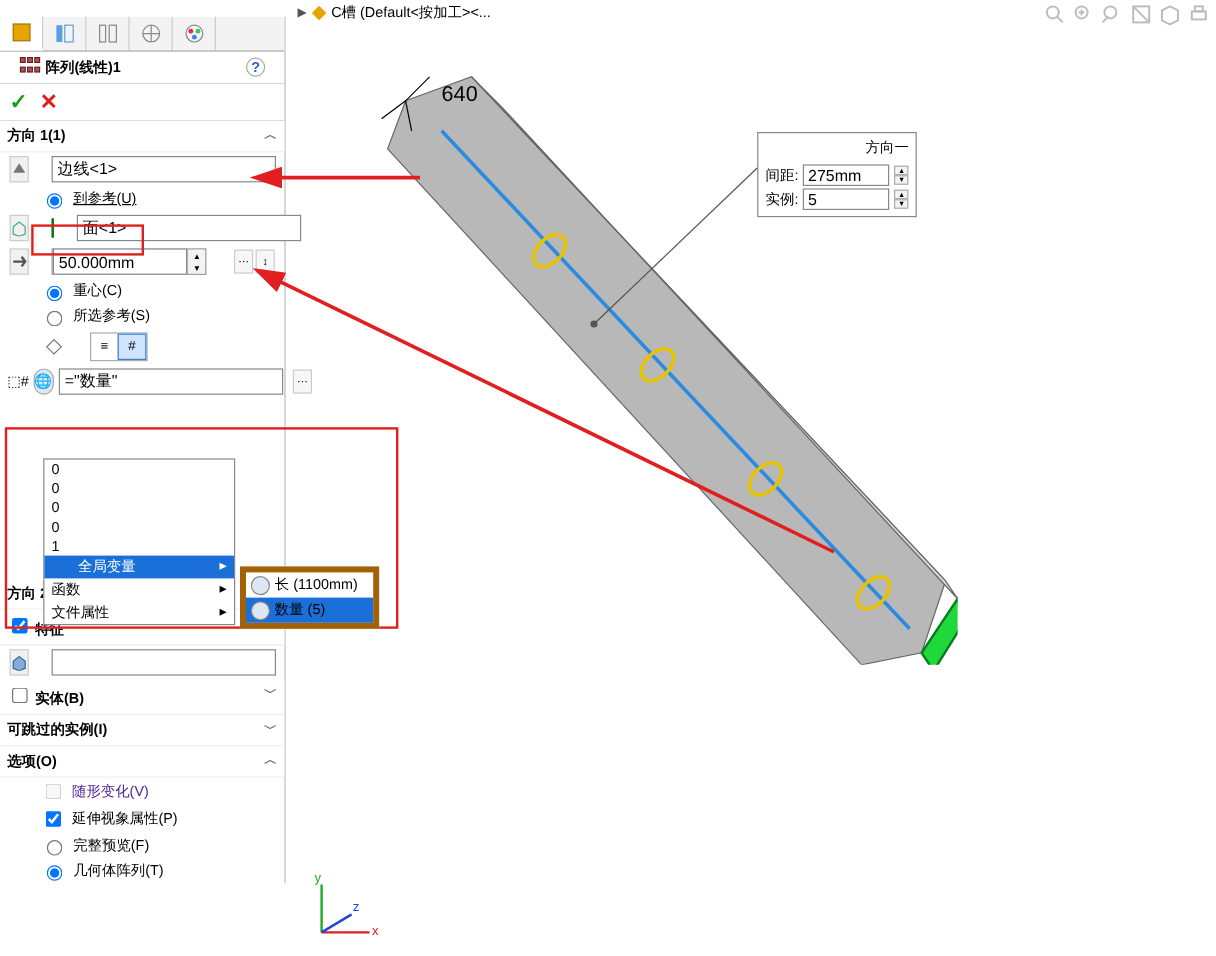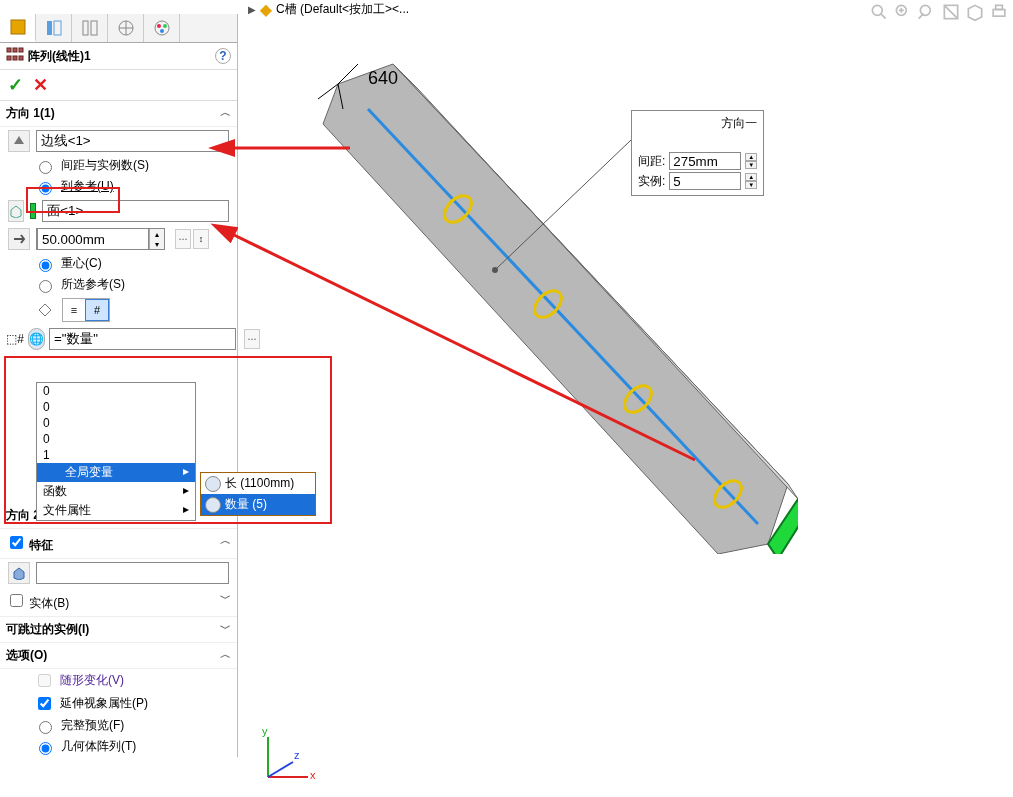--- a/index.html
+++ b/index.html
@@ -7,59 +7,59 @@
   .topbar { position:absolute; left:248px; top:0; display:flex; align-items:center; gap:4px; }
   .topbar .tri { font-size:10px; color:#555; }
   .part-icon { font-size:16px; color:#e6a400; }
   .view-icons { position:absolute; right:4px; top:2px; display:flex; gap:4px; }
   .view-icons svg { width:20px; height:20px; opacity:.55; }
   
   .panel { position:absolute; left:0; top:14px; width:238px; border-right:1px solid #bbb; background:#fff; }
   .tabstrip { display:flex; border-bottom:1px solid #aaa; background:#f3f3f3; }
   .tabstrip .tab { width:36px; height:28px; border-right:1px solid #ccc; display:flex; align-items:center; justify-content:center; }
   .tabstrip .tab.active { background:#fff; border-bottom:2px solid #fff; }
-  .header { display:flex; align-items:center; justify-content:space-between; padding:4px 6px; border-bottom:1px solid #ddd; }
+  .header { display:flex; align-items:center; justify-content:space-between; padding:4px 16px; border-bottom:1px solid #ddd; }
   .header .title { display:flex; align-items:center; gap:4px; font-weight:bold; }
   .ok-cancel { display:flex; gap:10px; padding:4px 8px; border-bottom:1px solid #ddd; }
   .check { color:#1a9e1a; font-size:18px; font-weight:bold; cursor:pointer; }
   .x { color:#e21f1f; font-size:18px; font-weight:bold; cursor:pointer; }
   .section-head { display:flex; justify-content:space-between; padding:4px 6px; font-weight:bold; background:#fff; border-bottom:1px solid #eee; cursor:pointer; }
   .chev { color:#777; font-size:11px; }
-  .row { display:flex; align-items:center; gap:6px; padding:3px 8px; }
+  .row { display:flex; align-items:center; gap:19px; padding:3px 8px; }
   .row .ico { width:22px; height:22px; display:flex; align-items:center; justify-content:center; background:#f1f1f1; border:1px solid #ccc; }
   .row input[type=text] { flex:1; height:22px; border:1px solid #888; padding:0 4px; background:#fff; }
   .green-swatch { width:10px; height:16px; background:#1fbf3f; border:1px solid #0a7a22; }
   .radio-row, .check-row { display:flex; align-items:center; gap:6px; padding:2px 10px 2px 34px; }
   .spin { display:flex; align-items:center; border:1px solid #888; height:22px; }
   .spin input { border:none; width:112px; padding:0 4px; height:20px; outline:none; }
   .spin .btns { display:flex; flex-direction:column; border-left:1px solid #aaa; }
   .spin .btns span { height:10px; width:14px; display:flex; align-items:center; justify-content:center; font-size:8px; background:#f3f3f3; cursor:pointer; }
   .mini-btns { display:flex; gap:2px; margin-left:4px; }
   .mini-btns span { width:16px; height:20px; border:1px solid #ccc; background:#f7f7f7; display:flex; align-items:center; justify-content:center; font-size:9px; }
   .toggle-pair { display:flex; margin-left:34px; border:1px solid #aaa; width:48px; }
   .toggle-pair span { flex:1; height:22px; display:flex; align-items:center; justify-content:center; font-size:11px; }
   .toggle-pair span.active { background:#cfe5ff; border:1px solid #3a7fd6; }
   
   .eq-row { display:flex; gap:4px; padding:3px 6px; align-items:center; }
   .eq-row .globe { width:22px; height:22px; background:#dde7f3; border:1px solid #aaa; border-radius:11px; display:flex; align-items:center; justify-content:center; font-size:12px; }
   .eq-input { flex:1; height:22px; border:1px solid #888; padding:0 4px; }
   .dropdown-list { position:absolute; left:36px; top:382px; width:160px; background:#fff; border:1px solid #888; z-index:20; font-size:12px; }
   .dropdown-list .item { padding:1px 6px; cursor:pointer; display:flex; justify-content:space-between; }
   .dropdown-list .group-hl { background:#1a6fd8; color:#fff;padding-left:28px; }
-  .flyout { position:absolute; left:200px; top:472px; width:116px; background:#fff; border:1px solid #a16207; z-index:21; font-size:12px; }
+  .flyout { position:absolute; left:200px; top:472px; width:116px; background:#fff; border:5px solid #a16207; z-index:21; font-size:12px; }
   .flyout .fi { display:flex; align-items:center; gap:4px; padding:2px 4px; }
-  .flyout .fi.active { background:#1a6fd8; color:#ffffff; }
+  .flyout .fi.active { background:#1a6fd8; color:#000000; }
   .fi .gl { width:16px; height:16px; border-radius:8px; background:#dde7f3; border:1px solid #888; }
   
   .callout { position:absolute; border:2px solid #e21f1f; z-index:18; pointer-events:none; }
   
   .arrows { position:absolute; left:0; top:0; width:1013px; height:797px; z-index:17; pointer-events:none; }
   
   .dim-box { position:absolute; left:631px; top:110px; border:1px solid #888; background:#fff; padding:4px 6px; font-size:12px; }
-  .dim-box .t { text-align:right; padding-bottom:19px; }
+  .dim-box .t { text-align:right; padding-bottom:4px; }
   .dim-box .r { display:flex; align-items:center; gap:4px; padding:1px 0; }
   .dim-box .r input { width:72px; height:18px; border:1px solid #888; padding:0 3px; }
   .dim-box .r .sp { display:flex; flex-direction:column; }
   .dim-box .r .sp span { height:8px; width:12px; font-size:7px; display:flex; align-items:center; justify-content:center; border:1px solid #aaa; background:#f3f3f3; }
   
   .scene { position:absolute; left:248px; top:14px; right:0; bottom:0; }
   .beam { position:absolute; left:50px; top:40px; width:500px; height:500px; }
   .triad { position:absolute; left:10px; bottom:10px; font-size:11px; }
   .help { color:#2a62c4; font-weight:bold; border:1px solid #aaa; border-radius:8px; width:16px; height:16px; display:flex; align-items:center; justify-content:center; }
   .u { text-decoration:underline; }
@@ -159,24 +159,20 @@
   </div>
   <div class="row">
     <div class="ico">
         <svg width="14" height="14">
           <path d="M2 10 L7 2 L12 10" fill="#777"></path>
         </svg>
       </div>
     <input type="text" value="边线&lt;1&gt;" style="">
   </div>
   <div class="radio-row">
-    <input type="radio" style="">
-      <span>间距与实例数(S)</span>
-  </div>
-  <div class="radio-row">
     <input type="radio" checked="" style="">
       <span><span class="u">到参考(U)</span></span>
   </div>
   <div class="row">
     <div class="ico">
         <svg width="14" height="14">
           <path d="M2 6 L7 2 L12 6 L12 12 L7 14 L2 12 Z" fill="none" stroke="#4a8"></path>
         </svg>
       </div>
     <span class="green-swatch"></span>
@@ -239,21 +235,21 @@
   <div class="row">
     <div class="ico">
         <svg width="14" height="14">
           <path d="M2 6 L7 2 L12 6 L12 12 L7 14 L2 12 Z" fill="#8ad" stroke="#369"></path>
         </svg>
       </div>
     <input type="text" style="">
   </div>
 
   <div class="section-head">
-    <span><input type="checkbox" style=""> <span style="font-weight:normal">实体(B)</span></span>
+    <span><input type="checkbox" style=""> <span style="font-weight:bold">实体(B)</span></span>
     <span class="chev">﹀</span>
   </div>
   <div class="section-head">
     <span>可跳过的实例(I)</span>
     <span class="chev">﹀</span>
   </div>
   <div class="section-head">
     <span>选项(O)</span>
     <span class="chev">︿</span>
   </div>

